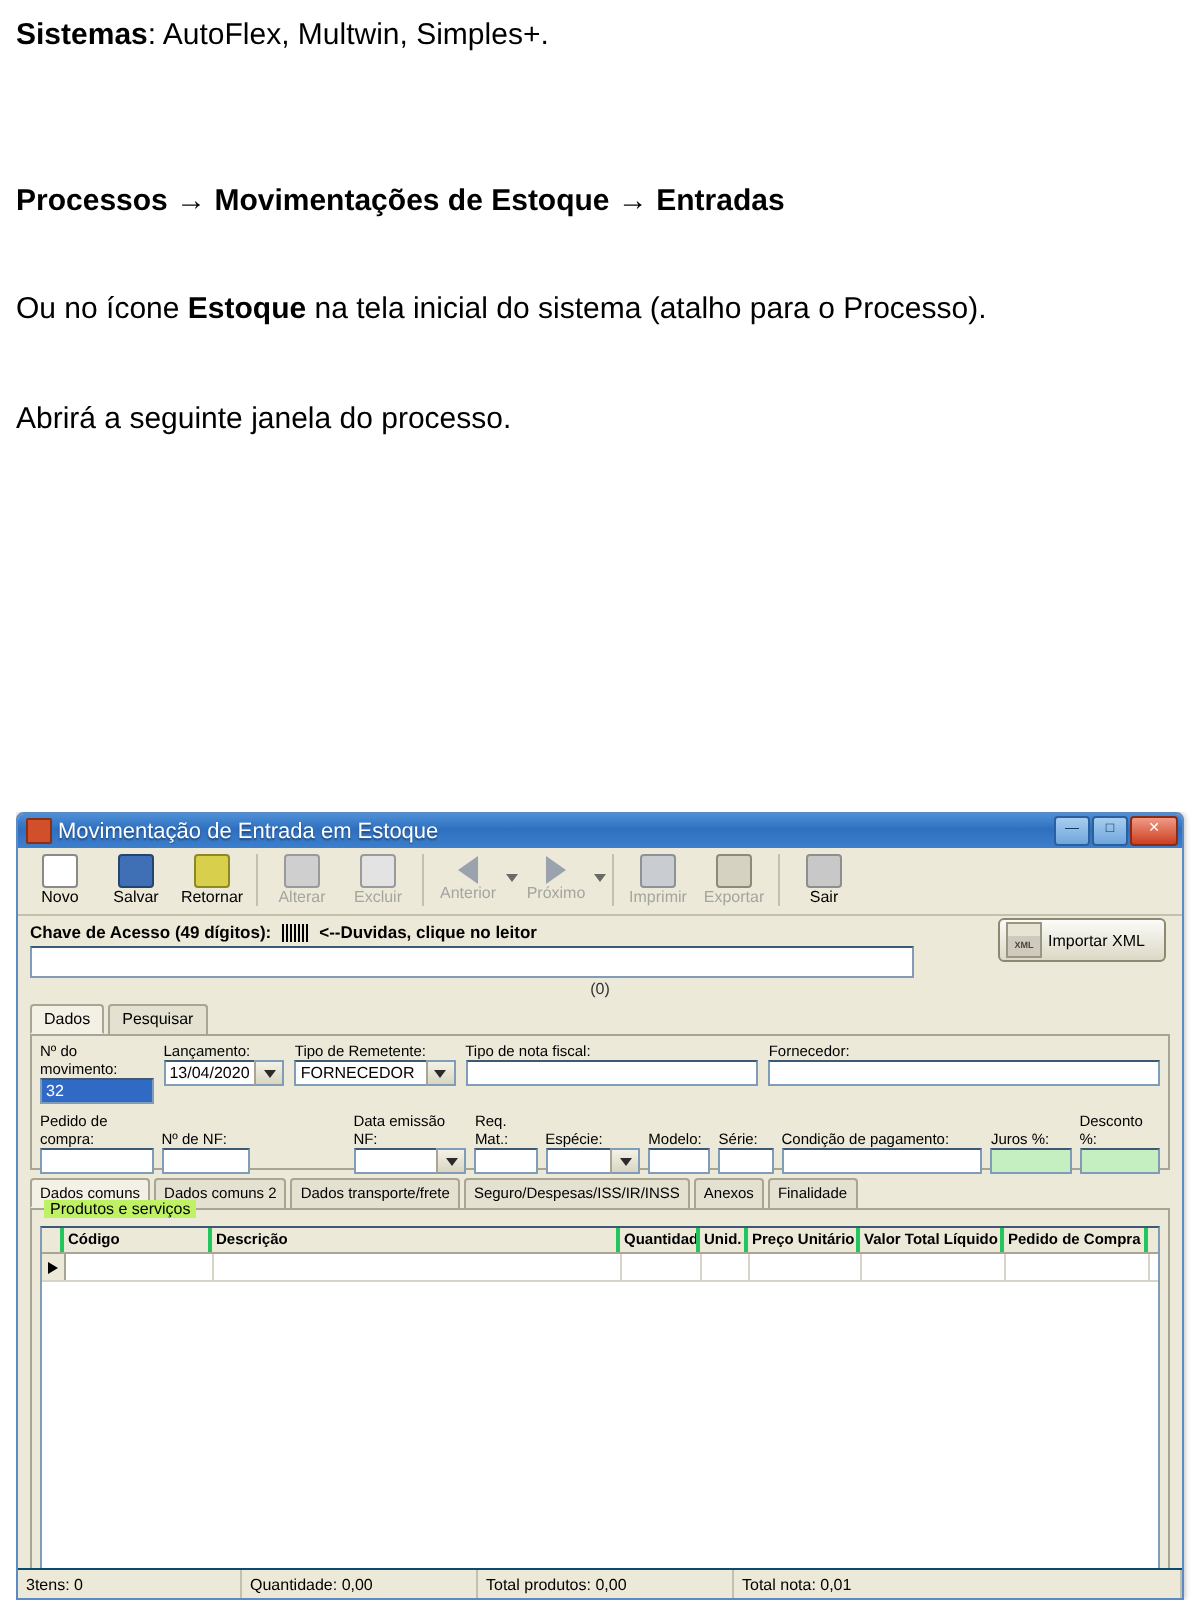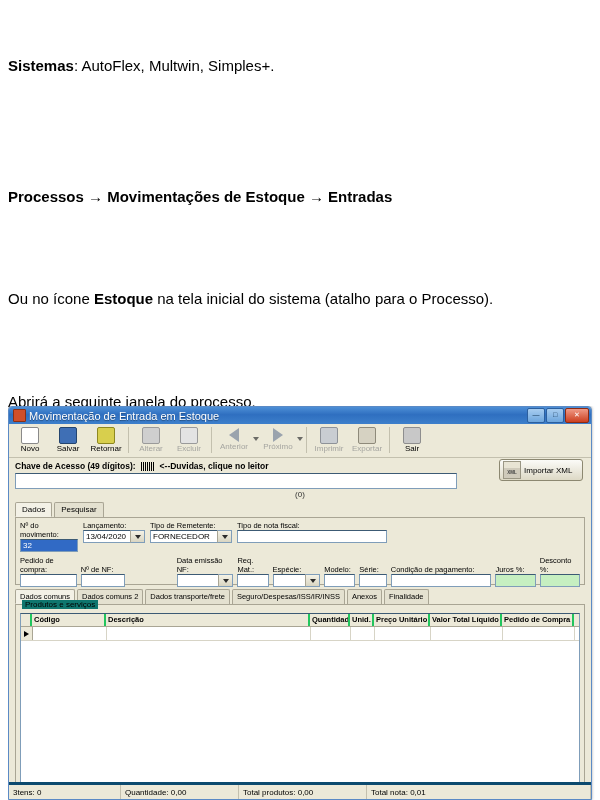--- a/index.html
+++ b/index.html
@@ -20,21 +20,21 @@
   .doc {
     padding: 8px 8px 0 8px;
     box-sizing: border-box;
   }
   .para {
     font-size: 15px;
     line-height: 1.38;
     margin: 0 0 0 0;
     text-align: justify;
   }
-  .para.left { text-align: left; margin-top: 48px; }
+  .para.left { text-align: left; }
   .spacer-lg { height: 34px; }
   .spacer-sm { height: 14px; }
   b { font-weight: bold; }
 
   
   .winwrap {
     position: absolute;
     left: 8px;
     top: 406px;
     width: 592px;
@@ -310,21 +310,21 @@
     margin: 0 6px;
     border: 1px solid #a9a594;
     position: relative;
     height: 192px;
     background: #ece9d8;
     box-sizing: border-box;
   }
   .group-title {
     position: absolute;
     top: -5px; left: 6px;
-    background: #0f766e;
+    background: #bef264;
     font-size: 8px;
     padding: 0 3px;
     text-align: right;
   }
   .grid {
     position: absolute;
     left: 4px; right: 4px; top: 8px; bottom: 4px;
     background: #ffffff;
     border: 1px solid #7f9db9;
     border-top-color: #3c5a74;
@@ -376,21 +376,21 @@
   }
   .grid-body { flex: 1 1 auto; background: #fff; }
 
   
   .statusbar {
     position: absolute;
     left: 0; right: 0; bottom: 0;
     height: 14px;
     display: flex;
     background: #ece9d8;
-    border-top: 3px solid #0c4a6e;
+    border-top: 1px solid #0c4a6e;
     font-size: 8px;
     align-items: center;
   }
   .sb-cell {
     border-right: 1px solid #c3c0ae;
     height: 100%;
     display: flex;
     align-items: center;
     padding: 0 4px;
     box-sizing: border-box;
@@ -522,20 +522,24 @@
         </div>
         <div style="width:82px;">
           <div class="fld-label">Tipo de Remetente:</div>
           <div class="combo">
             <div class="inp">FORNECEDOR</div>
             <div class="arrow"></div>
           </div>
         </div>
         <div style="width:150px;">
           <div class="fld-label">Tipo de nota fiscal:</div>
+          <div class="inp"></div>
+        </div>
+        <div style="width:200px;">
+          <div class="fld-label">Fornecedor:</div>
           <div class="inp"></div>
         </div>
       </div>
 
       <div class="row2">
         <div style="width:62px;">
           <div class="fld-label">Pedido de compra:</div>
           <div class="inp"></div>
         </div>
         <div style="width:48px;">

